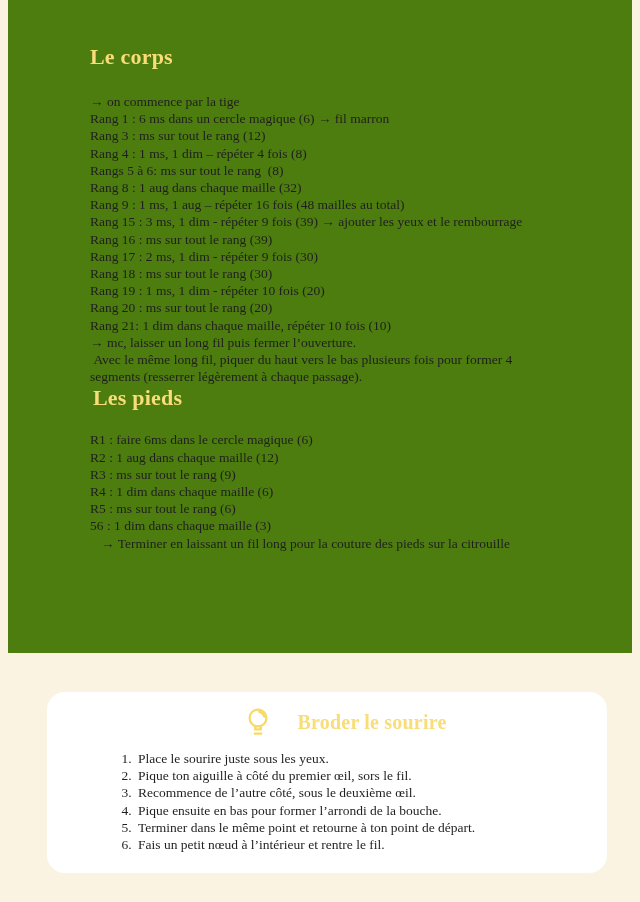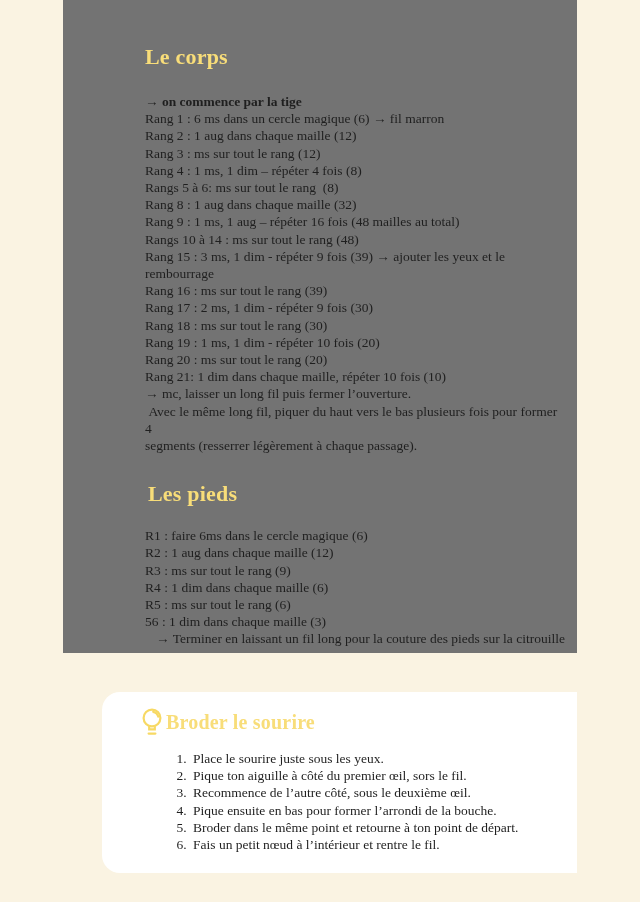--- a/index.html
+++ b/index.html
@@ -1,54 +1,54 @@
 <!DOCTYPE html>
 <html><head>
 <meta charset="utf-8">
 <style>
   * { box-sizing: border-box; }
   html, body { margin: 0; padding: 0; }
   body { background: #FAF3E2; }
 
   .page {
     position: relative;
-    width: 514px;
+    width: 624px;
     height: 902px;
     margin: 0 auto;
-    background: #737373;
+    background: #4d7c0f;
     overflow: hidden;
     font-family: "Liberation Serif", "DejaVu Serif", serif;
     color: #1F1F1F;
   }
 
   .top-section {
     padding: 44px 10px 0 82px;
   }
 
   .section-title {
     margin: 0;
     font-size: 22px;
     line-height: 26px;
     font-weight: 700;
     color: #F8DD79;
     letter-spacing: 0.2px;
   }
 
   .intro-line {
     margin-top: 23px;
-    font-weight: 700;
+    font-weight: 400;
   }
 
   .intro-line, .body-line, .step-item {
     font-size: 13.5px;
     line-height: 17.2px;
     white-space: pre-wrap;
   }
 
-  .pieds-title { margin-top: 27px; margin-left: 3px; }
+  .pieds-title { margin-left: 3px; }
   .pieds-lines { margin-top: 20px; }
   .indent-line { padding-left: 11px; }
 
   .band {
     position: absolute;
     left: 0;
     top: 653px;
     width: 640px;
     height: 249px;
     background: #FAF3E2;
@@ -60,22 +60,23 @@
     top: 39px;
     width: 560px;
     height: 181px;
     background: #FFFFFF;
     border-radius: 18px;
   }
 
   .card-head {
     display: flex;
     align-items: center;
-    gap: 2px;
+    gap: 28px;
     padding: 15px 0 0 38px;
+    justify-content: center;
   }
 
   .bulb-icon { width: 24px; height: 30px; display: inline-block; flex: 0 0 auto; }
   .bulb-icon svg { display: block; }
 
   .card-title {
     margin: 0;
     font-size: 20px;
     line-height: 24px;
     font-weight: 700;
@@ -98,27 +99,25 @@
 <div class="page">
 
   <div class="top-section">
 
     <h1 class="section-title">Le corps</h1>
 
     <div class="intro-line">→ on commence par la tige</div>
 
     <div>
       <div class="body-line">Rang 1 : 6 ms dans un cercle magique (6) → fil marron</div>
-      <div class="body-line">Rang 2 : 1 aug dans chaque maille (12)</div>
       <div class="body-line">Rang 3 : ms sur tout le rang (12)</div>
       <div class="body-line">Rang 4 : 1 ms, 1 dim – répéter 4 fois (8)</div>
       <div class="body-line">Rangs 5 à 6: ms sur tout le rang  (8)</div>
       <div class="body-line">Rang 8 : 1 aug dans chaque maille (32)</div>
       <div class="body-line">Rang 9 : 1 ms, 1 aug – répéter 16 fois (48 mailles au total)</div>
-      <div class="body-line">Rangs 10 à 14 : ms sur tout le rang (48)</div>
       <div class="body-line">Rang 15 : 3 ms, 1 dim - répéter 9 fois (39) → ajouter les yeux et le rembourrage</div>
       <div class="body-line">Rang 16 : ms sur tout le rang (39)</div>
       <div class="body-line">Rang 17 : 2 ms, 1 dim - répéter 9 fois (30)</div>
       <div class="body-line">Rang 18 : ms sur tout le rang (30)</div>
       <div class="body-line">Rang 19 : 1 ms, 1 dim - répéter 10 fois (20)</div>
       <div class="body-line">Rang 20 : ms sur tout le rang (20)</div>
       <div class="body-line">Rang 21: 1 dim dans chaque maille, répéter 10 fois (10)</div>
       <div class="body-line">→ mc, laisser un long fil puis fermer l’ouverture.</div>
       <div class="body-line"> Avec le même long fil, piquer du haut vers le bas plusieurs fois pour former 4</div>
       <div class="body-line">segments (resserrer légèrement à chaque passage).</div>
@@ -151,20 +150,20 @@
           </svg>
         </span>
         <h2 class="card-title">Broder le sourire</h2>
       </div>
 
       <ol class="steps-list">
         <li class="step-item">Place le sourire juste sous les yeux.</li>
         <li class="step-item">Pique ton aiguille à côté du premier œil, sors le fil.</li>
         <li class="step-item">Recommence de l’autre côté, sous le deuxième œil.</li>
         <li class="step-item">Pique ensuite en bas pour former l’arrondi de la bouche.</li>
-        <li class="step-item">Broder dans le même point et retourne à ton point de départ.</li>
+        <li class="step-item">Terminer dans le même point et retourne à ton point de départ.</li>
         <li class="step-item">Fais un petit nœud à l’intérieur et rentre le fil.</li>
       </ol>
 
     </div>
   </div>
 
 </div>
 
 </body></html>

